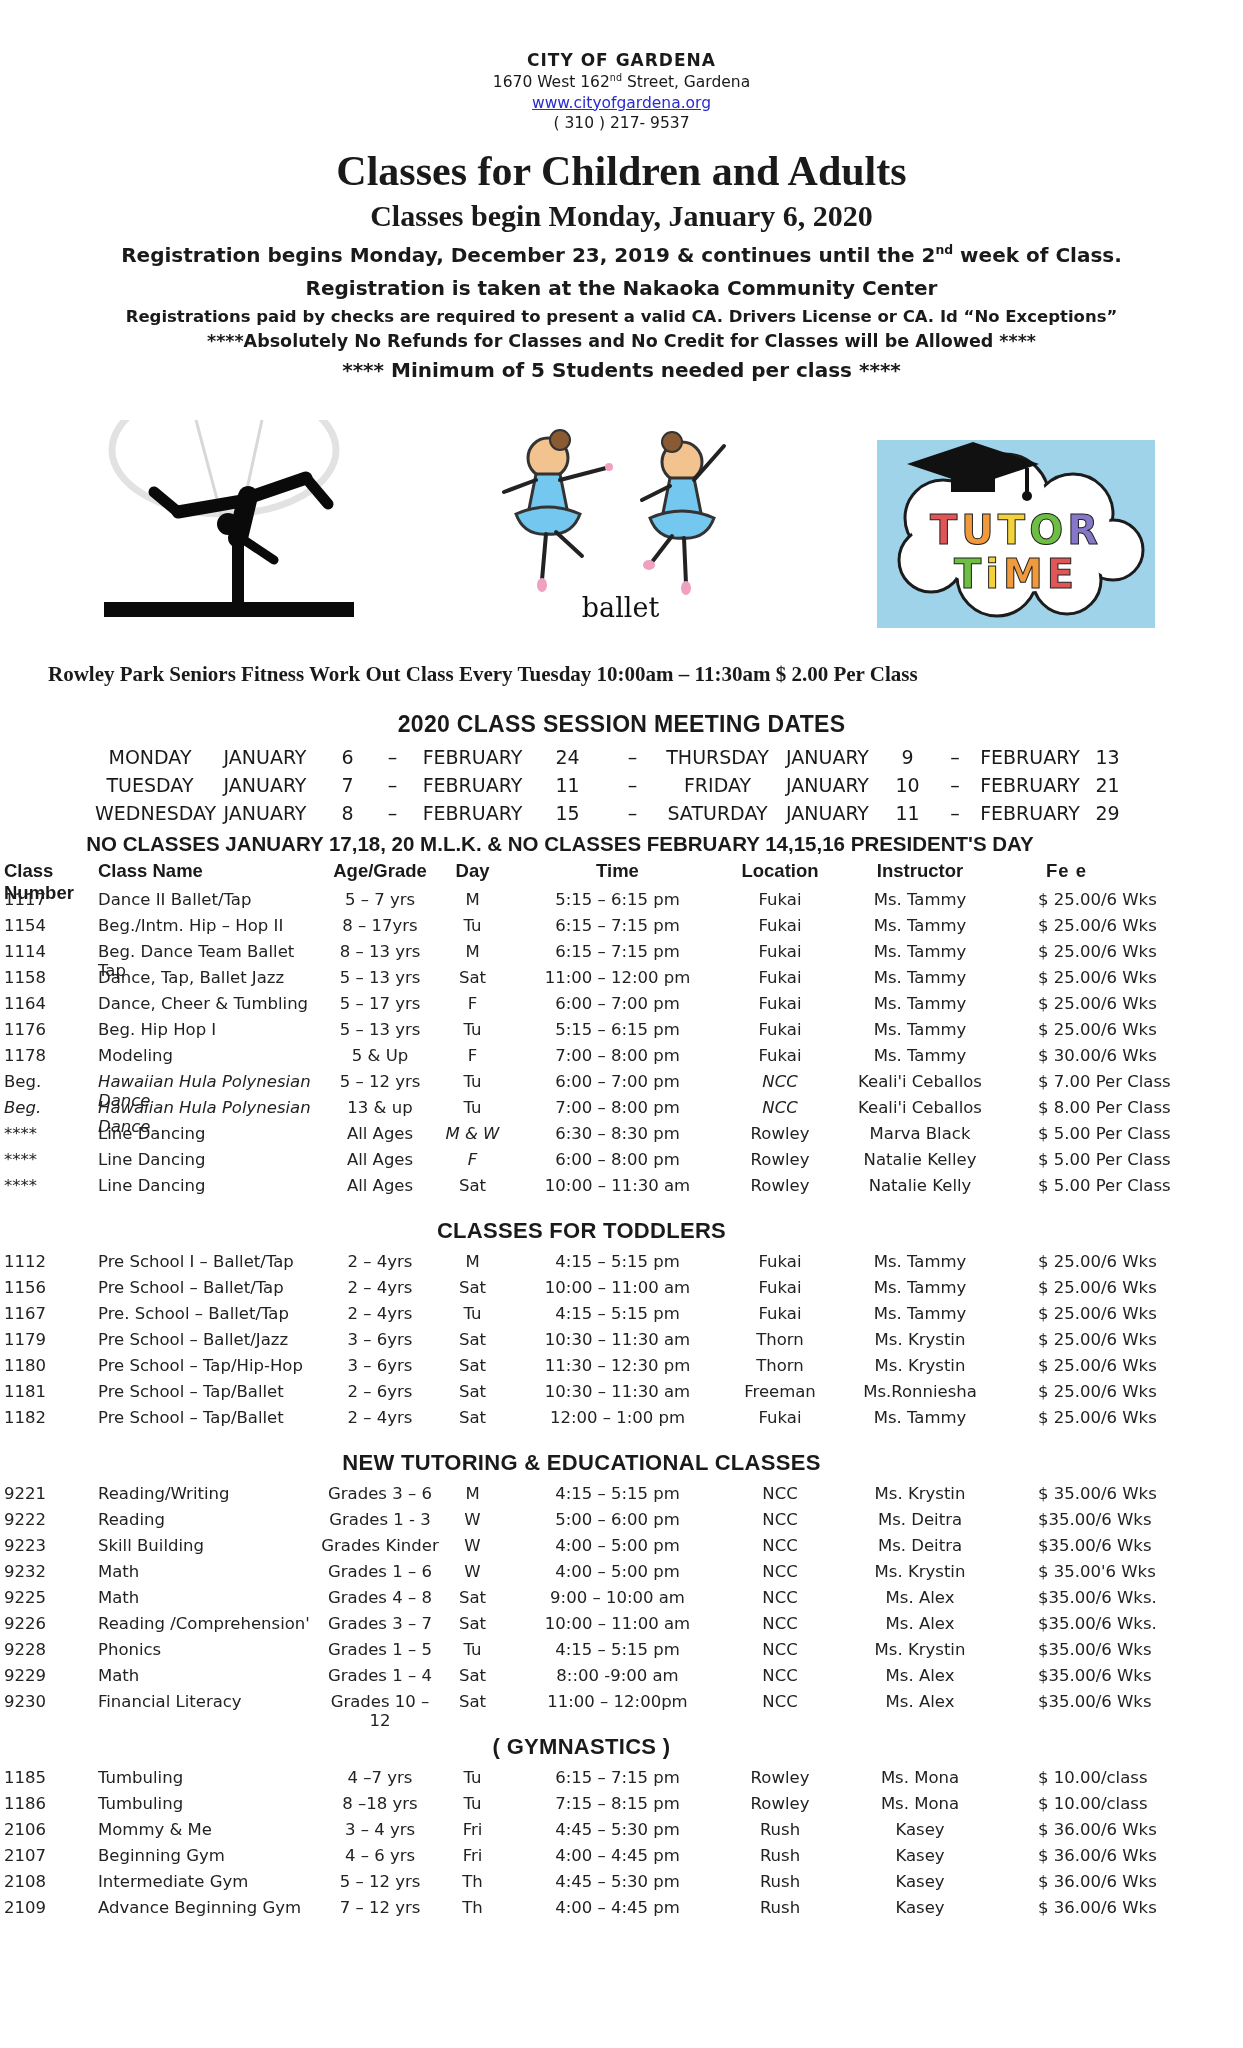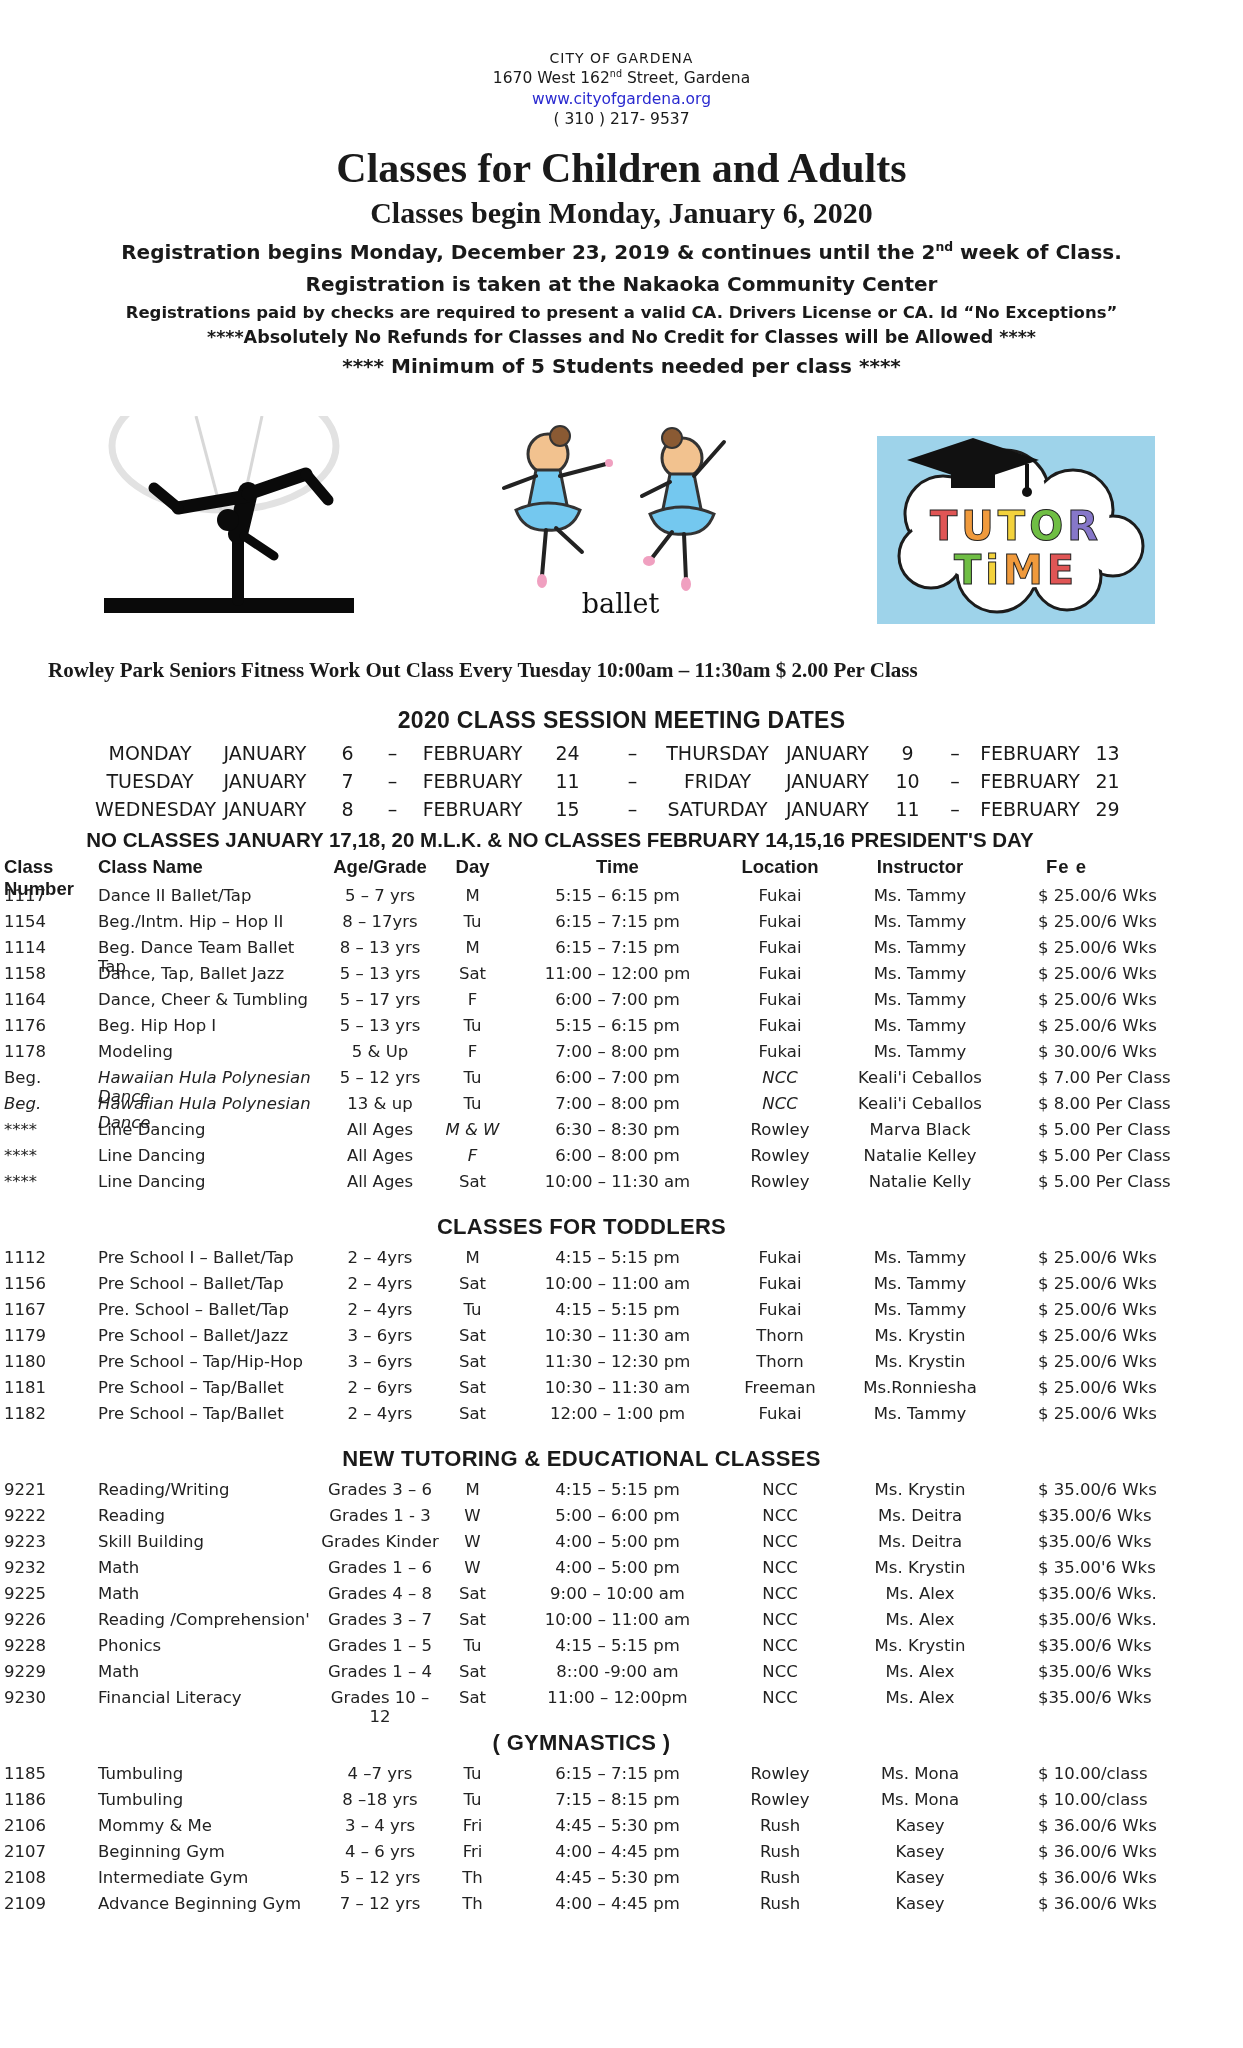--- a/index.html
+++ b/index.html
@@ -6,24 +6,24 @@
   html,body { background:#ffffff; }
   body {
     width:1243px; height:2048px; overflow:hidden;
     font-family:"DejaVu Sans", sans-serif;
     color:#1a1a1a; position:relative;
   }
   .page { width:1243px; height:2048px; padding-top:50px; }
 
   
   .hdr { text-align:center; line-height:1.28; }
-  .hdr-org  { font-size:14px; letter-spacing:1px; font-weight:400; }
+  .hdr-org  { font-size:17px; letter-spacing:1px; font-weight:700; }
   .hdr-dept { font-size:17px; letter-spacing:0.5px; }
   .hdr-addr { font-size:15.5px; }
-  .hdr-site { font-size:15.5px; color:#2a2ad0; display:inline-block; }
+  .hdr-site { font-size:15.5px; color:#2a2ad0; text-decoration:underline; display:inline-block; }
   .hdr-phone{ font-size:15.5px; }
   sup { font-size:0.62em; }
 
   
   .title   { text-align:center; font-family:"Liberation Serif", serif; font-weight:bold; font-size:42px; margin-top:14px; }
   .subtitle{ text-align:center; font-family:"Liberation Serif", serif; font-weight:bold; font-size:30px; margin-top:4px; }
   .regline { text-align:center; font-weight:bold; font-size:20px; margin-top:9px; }
   .regline.small  { font-size:16.5px; margin-top:7px; }
   .regline.medium { font-size:17.5px; margin-top:5px; }
   .regline.min    { font-size:20px;   margin-top:7px; }

